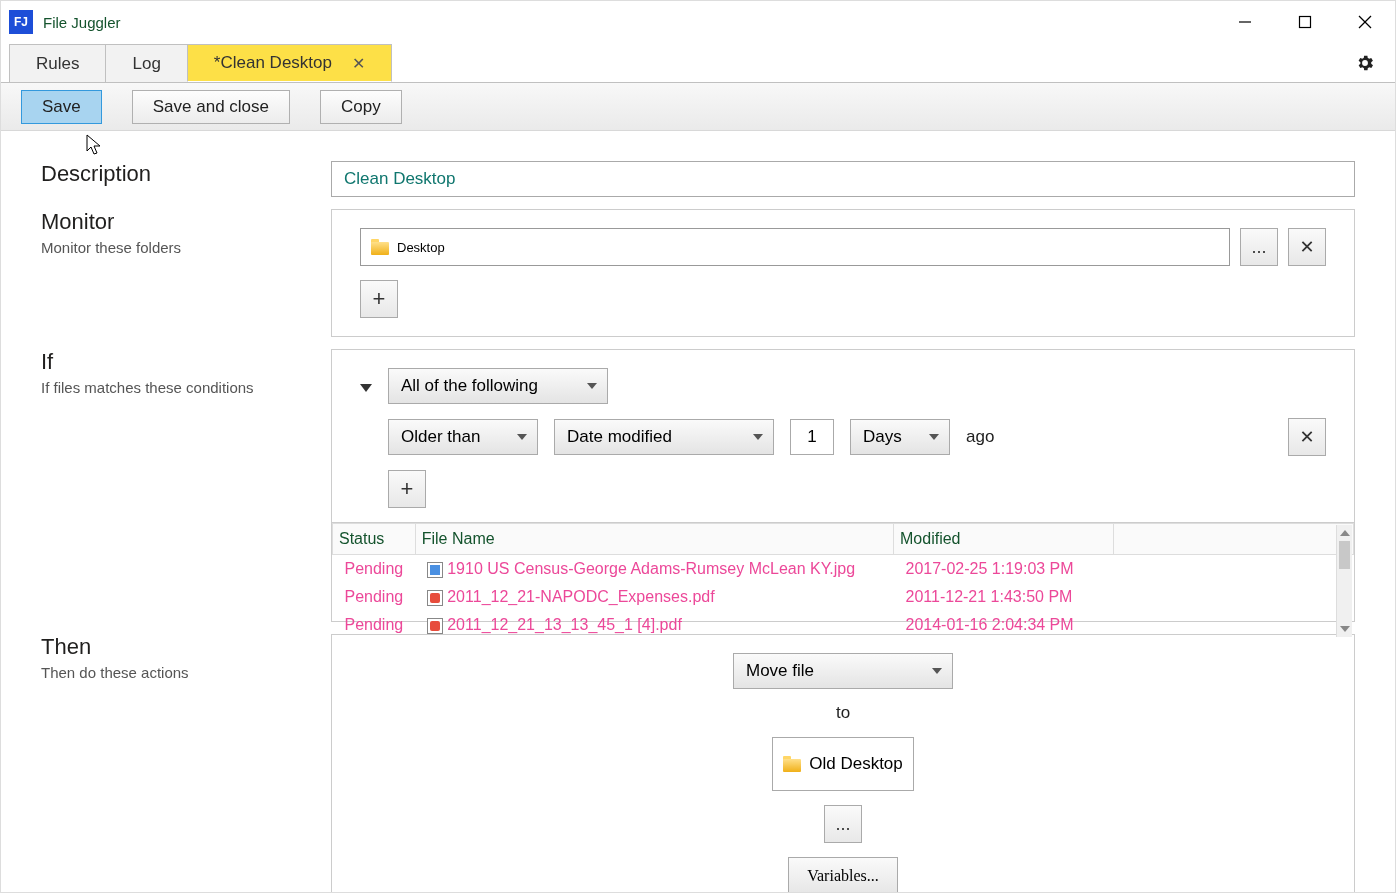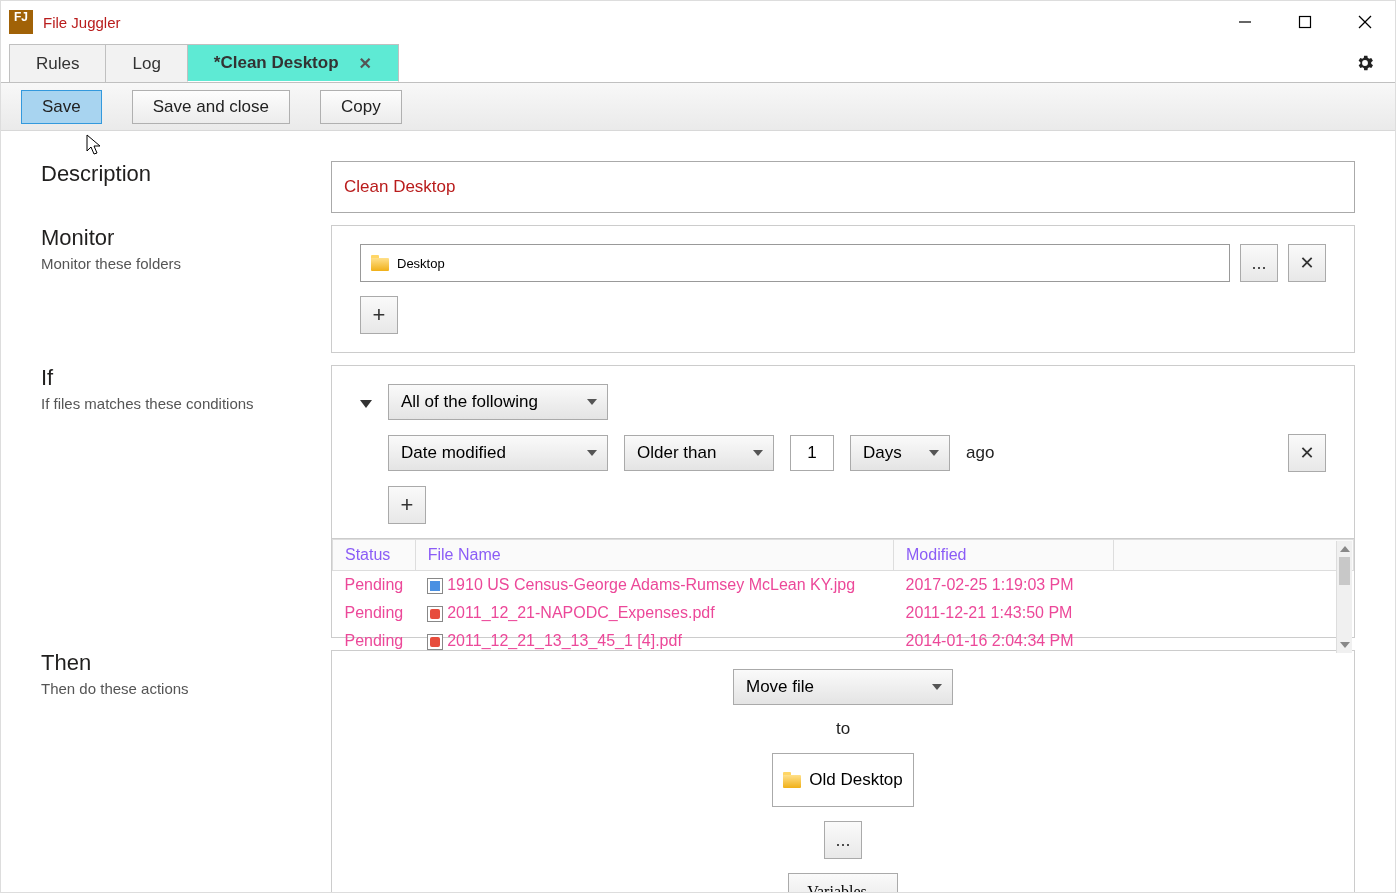--- a/index.html
+++ b/index.html
@@ -1,44 +1,44 @@
 <!DOCTYPE html>
 <html><head>
 <meta charset="utf-8">
 <style>
 * { box-sizing: border-box; margin: 0; padding: 0; font-family: "Segoe UI", Arial, sans-serif; }
 body { background: #fff; width: 1396px; height: 893px; overflow: hidden; border: 1px solid #ddd;}
 .titlebar { height: 42px; display: flex; align-items: center; padding: 0 0 0 8px; }
-.app-icon { width: 24px; height: 24px; background: #a16207; color: #fff; font-size: 12px; display:flex; align-items:flex-start; justify-content:center; margin-right: 10px; font-weight:bold;}
-.app-title { font-size: 15px; color: #b91c1c; flex: 1; }
+.app-icon { width: 24px; height: 24px; background: #1d4ed8; color: #fff; font-size: 12px; display:flex; align-items:center; justify-content:center; margin-right: 10px; font-weight:bold;}
+.app-title { font-size: 15px; color: #14532d; flex: 1; }
 .win-controls { display: flex; }
 .win-btn { width: 60px; height: 42px; display:flex; align-items:center; justify-content:center; font-size: 14px; color:#000; cursor:pointer;}
 .win-btn svg { stroke: #000; }
 
 .tabbar { height: 40px; display: flex; align-items: flex-end; border-bottom: 1px solid #c0c0c0; position:relative;}
 .tab { height: 38px; padding: 0 26px; display: flex; align-items: center; font-size: 17px; color: #333; border: 1px solid transparent; border-bottom:none; cursor:pointer; background: #f2f2f2; border:1px solid #c0c0c0; border-bottom:none; margin-left:-1px;}
 .tab:first-child{ margin-left: 8px;}
 .tab.bg { background: #f2f2f2; }
-.tab.active { background: #5eead4; border: 1px solid #c0c0c0; border-bottom: 1px solid #fff; position:relative; z-index:2;font-weight:bold;}
+.tab.active { background: #fde047; border: 1px solid #c0c0c0; border-bottom: 1px solid #fff; position:relative; z-index:2;}
 .tab .close-x { margin-left: 20px; font-size: 16px; color:#555;}
 .tab-spacer{ flex:1;}
 .gear-top { width: 40px; height: 38px; display:flex; align-items:center; justify-content:center; font-size:20px; cursor:pointer; margin-right:10px;}
 
 .toolbar { height: 48px; background: linear-gradient(#f8f8f8,#eaeaea); border-bottom: 1px solid #d8d8d8; display:flex; align-items:center; padding: 0 20px; gap: 30px;}
 .tb-btn { height: 34px; padding: 0 20px; font-size: 17px; color: #222; background: linear-gradient(#fdfdfd,#ececec); border:1px solid #b0b0b0; display:flex; align-items:center; cursor:pointer;}
 .tb-btn.active { background: #a8d4f0; border:1px solid #3399dd;}
 
 .content { padding: 30px 40px; display:flex; flex-direction:column; gap: 12px; height: calc(893px - 42px - 40px - 48px); overflow:auto;}
 .row { display:flex; }
 .label-col { width: 290px; }
 .label-title { font-size: 22px; color:#201f1e; font-weight: 400;}
 .label-sub { font-size: 15px; color: #555; margin-top: 4px;}
 .field-col { flex:1; }
 
-.text-input { width: 100%; height: 52px; border: 1px solid #aaa; padding: 8px 12px; font-size: 17px; color:#b91c1c;}
+.text-input { width: 100%; height: 36px; border: 1px solid #aaa; padding: 8px 12px; font-size: 17px; color:#0f766e;}
 .panel { border: 1px solid #ccc; padding: 18px 28px; display:flex; flex-direction:column; gap: 14px;}
 
 .hline { display:flex; align-items:center; gap: 10px;}
 .folder-input { flex:1; height: 38px; border:1px solid #999; display:flex; align-items:center; padding: 0 10px; font-size: 13px; gap:8px;}
 .folder-icon{ width:18px; height:16px; position:relative;}
 .folder-icon .tab-part{ position:absolute; top:0; left:0; width:8px; height:4px; background:#ffd666; border-radius:1px 1px 0 0;}
 .folder-icon .body-part{ position:absolute; top:3px; left:0; width:18px; height:13px; background:linear-gradient(#ffe08a,#f0b018); border-radius:1px;}
 .sq-btn { width: 38px; height: 38px; border:1px solid #aaa; background: linear-gradient(#fafafa,#e8e8e8); display:flex; align-items:center; justify-content:center; font-size: 18px; cursor:pointer; color:#333;}
 .checkbox-row{ display:flex; align-items:center; gap:10px; font-size:17px; color:#222;}
 .chk{ width:18px; height:18px; border:1px solid #888;}
@@ -47,21 +47,21 @@
 .dropdown .caret{ position:absolute; right:10px; top: 14px; border-left:5px solid transparent; border-right:5px solid transparent; border-top:6px solid #555;}
 .small-input{ width: 44px; height:36px; border:1px solid #aaa; text-align:center; font-size:17px;}
 .lbl-inline{ font-size:17px; color:#222;}
 .triangle-collapse{ width:0;height:0; border-left:6px solid transparent; border-right:6px solid transparent; border-top:8px solid #333; transform: rotate(0deg) translateY(2px); margin-right: 6px; cursor:pointer; display:inline-block;}
 
 .cond-row { display:flex; align-items:center; gap: 16px; margin-left: 28px;}
 .cond-spacer{ flex:1;}
 
 .file-table-wrap{ border-top:1px solid #ccc; margin: 0 -28px -18px -28px;}
 .file-table{ width:100%; border-collapse: collapse; font-size: 16px;}
-.file-table th{ text-align:left; font-weight:400; padding: 6px 12px; border:1px solid #ddd; background:#fafafa; color:#8b5cf6;margin-left:26px;}
+.file-table th{ text-align:left; font-weight:400; padding: 6px 6px; border:1px solid #ddd; background:#fafafa; color:#14532d;margin-left:26px;}
 .file-table td{ padding: 5px 12px; color:#ec4899;}
 .ft-icon{ display:inline-block; width:16px; height:16px; vertical-align:middle; margin-right:4px; border:1px solid #888; background:#fff; position:relative;}
 .ft-icon.img::after{content:""; position:absolute; inset:2px; background:#4a90e2;}
 .ft-icon.pdf::after{content:""; position:absolute; inset:2px; background:#e74c3c; border-radius:2px;}
 .scrollbar-v{ position:absolute; right:2px; top:2px; bottom:2px; width:16px; background:#f0f0f0; border-left:1px solid #ddd;}
 .scroll-up, .scroll-down{ height:16px; display:flex; align-items:center; justify-content:center;}
 .scroll-up::after{content:"";border-left:5px solid transparent;border-right:5px solid transparent;border-bottom:6px solid #888;}
 .scroll-down{ position:absolute; bottom:0; left:0; right:0;}
 .scroll-down::after{content:"";border-left:5px solid transparent;border-right:5px solid transparent;border-top:6px solid #888;}
 .scroll-thumb{ position:absolute; top:16px; left:2px; right:2px; height:28px; background:#c8c8c8;}
@@ -171,26 +171,26 @@
     <div class="field-col">
       <div class="panel" style="padding-bottom:0;">
         <div class="hline">
           <span class="triangle-collapse"></span>
           <div class="dropdown" style="width:220px;">
             <span>All of the following</span>
               <span class="caret"></span>
           </div>
         </div>
         <div class="cond-row">
+          <div class="dropdown" style="width:150px;">
+            <span>Older than</span>
+              <span class="caret"></span>
+          </div>
           <div class="dropdown" style="width:220px;">
             <span>Date modified</span>
-              <span class="caret"></span>
-          </div>
-          <div class="dropdown" style="width:150px;">
-            <span>Older than</span>
               <span class="caret"></span>
           </div>
           <input class="small-input" value="1" style="">
           <div class="dropdown" style="width:100px;">
             <span>Days</span>
               <span class="caret"></span>
           </div>
           <span class="lbl-inline">ago</span>
           <div class="cond-spacer"></div>
           <div class="sq-btn">✕</div>

